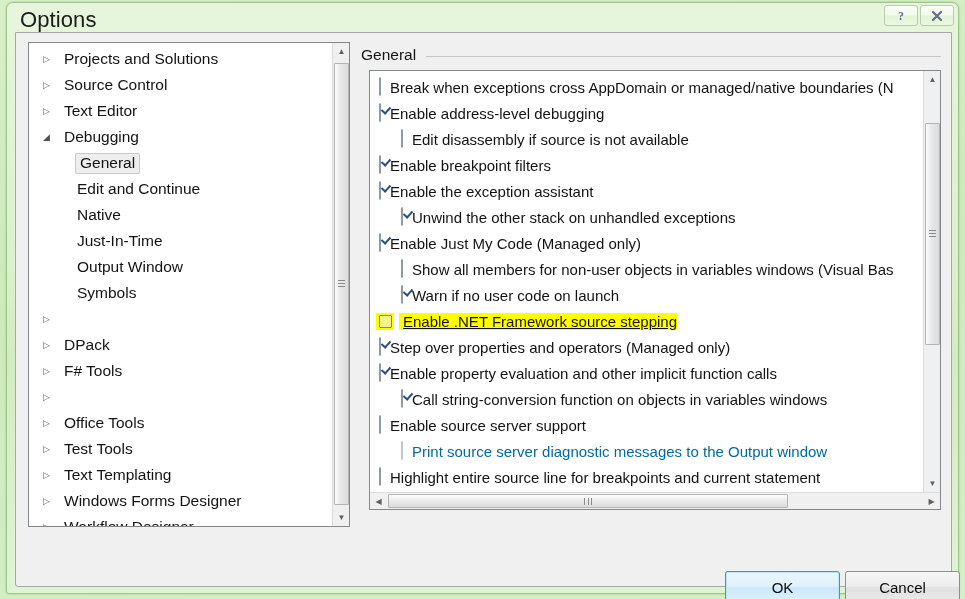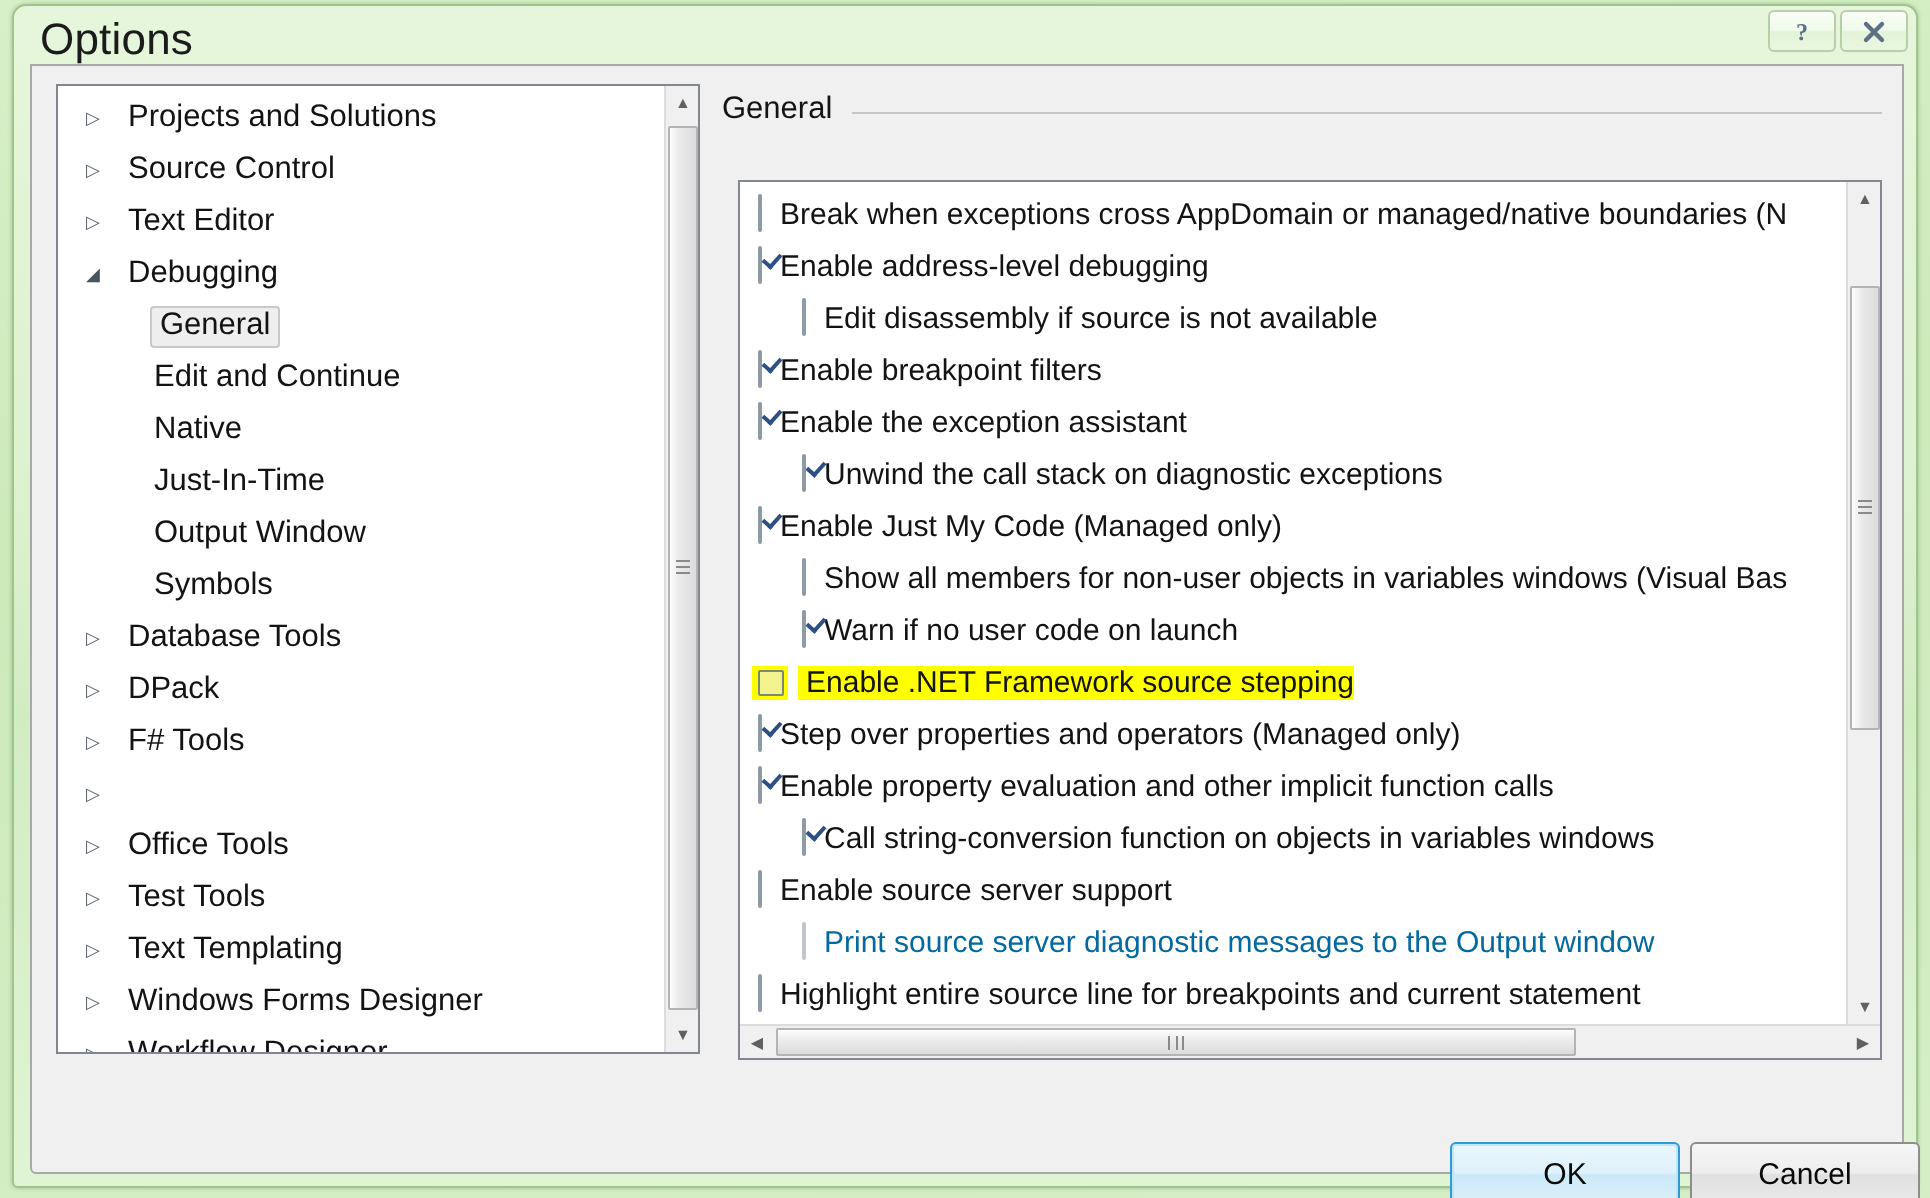--- a/index.html
+++ b/index.html
@@ -142,21 +142,20 @@
     margin-top: 2px;
   }
   #options-box {
     position: absolute;
     left: 8px; top: 28px;
     width: 572px; height: 440px;
     background: #ffffff;
     border: 1px solid #828790;
     box-sizing: border-box;
     overflow: hidden;
-    margin-top: 20px;
   }
   #options-list {
     position: absolute;
     left: 0; top: 3px;
     width: 700px;
   }
   .opt-row {
     height: 26px;
     display: flex;
     align-items: center;
@@ -196,20 +195,21 @@
   .opt-row.disabled .opt-label { color: #0369a1; }
 
   .opt-row.highlighted .cb {
     border-color: #7e8a70;
     background: #f2f38c;
   }
   .opt-row.highlighted .opt-label {
     background: #ffff00;
     padding-left: 4px;
     margin-left: 5px;
+    text-decoration: underline;
   }
   .opt-row.highlighted .cb-wrap {
     background: #ffff00;
     padding: 2px 2px 2px 3px;
     margin-left: -3px;
     display: flex;
     align-items: center;
   }
 
   
@@ -360,21 +360,20 @@
             <span class="tree-label">Just-In-Time</span>
           </div>
           <div class="tree-row child">
             <span class="tree-label">Output Window</span>
           </div>
           <div class="tree-row child">
             <span class="tree-label">Symbols</span>
           </div>
           <div class="tree-row">
             <span class="arrow">▷</span>
-            <span class="tree-label">Database Tools</span>
           </div>
           <div class="tree-row">
             <span class="arrow">▷</span>
             <span class="tree-label">DPack</span>
           </div>
           <div class="tree-row">
             <span class="arrow">▷</span>
             <span class="tree-label">F# Tools</span>
           </div>
           <div class="tree-row">
@@ -439,21 +438,21 @@
             <div class="opt-row">
               <span class="cb-wrap"><span class="cb checked"></span></span>
               <span class="opt-label">Enable breakpoint filters</span>
             </div>
             <div class="opt-row">
               <span class="cb-wrap"><span class="cb checked"></span></span>
               <span class="opt-label">Enable the exception assistant</span>
             </div>
             <div class="opt-row ind1">
               <span class="cb-wrap"><span class="cb checked"></span></span>
-              <span class="opt-label">Unwind the call stack on diagnostic exceptions</span>
+              <span class="opt-label">Unwind the other stack on unhandled exceptions</span>
             </div>
             <div class="opt-row">
               <span class="cb-wrap"><span class="cb checked"></span></span>
               <span class="opt-label">Enable Just My Code (Managed only)</span>
             </div>
             <div class="opt-row ind1">
               <span class="cb-wrap"><span class="cb"></span></span>
               <span class="opt-label">Show all members for non-user objects in variables windows (Visual Bas</span>
             </div>
             <div class="opt-row ind1">

